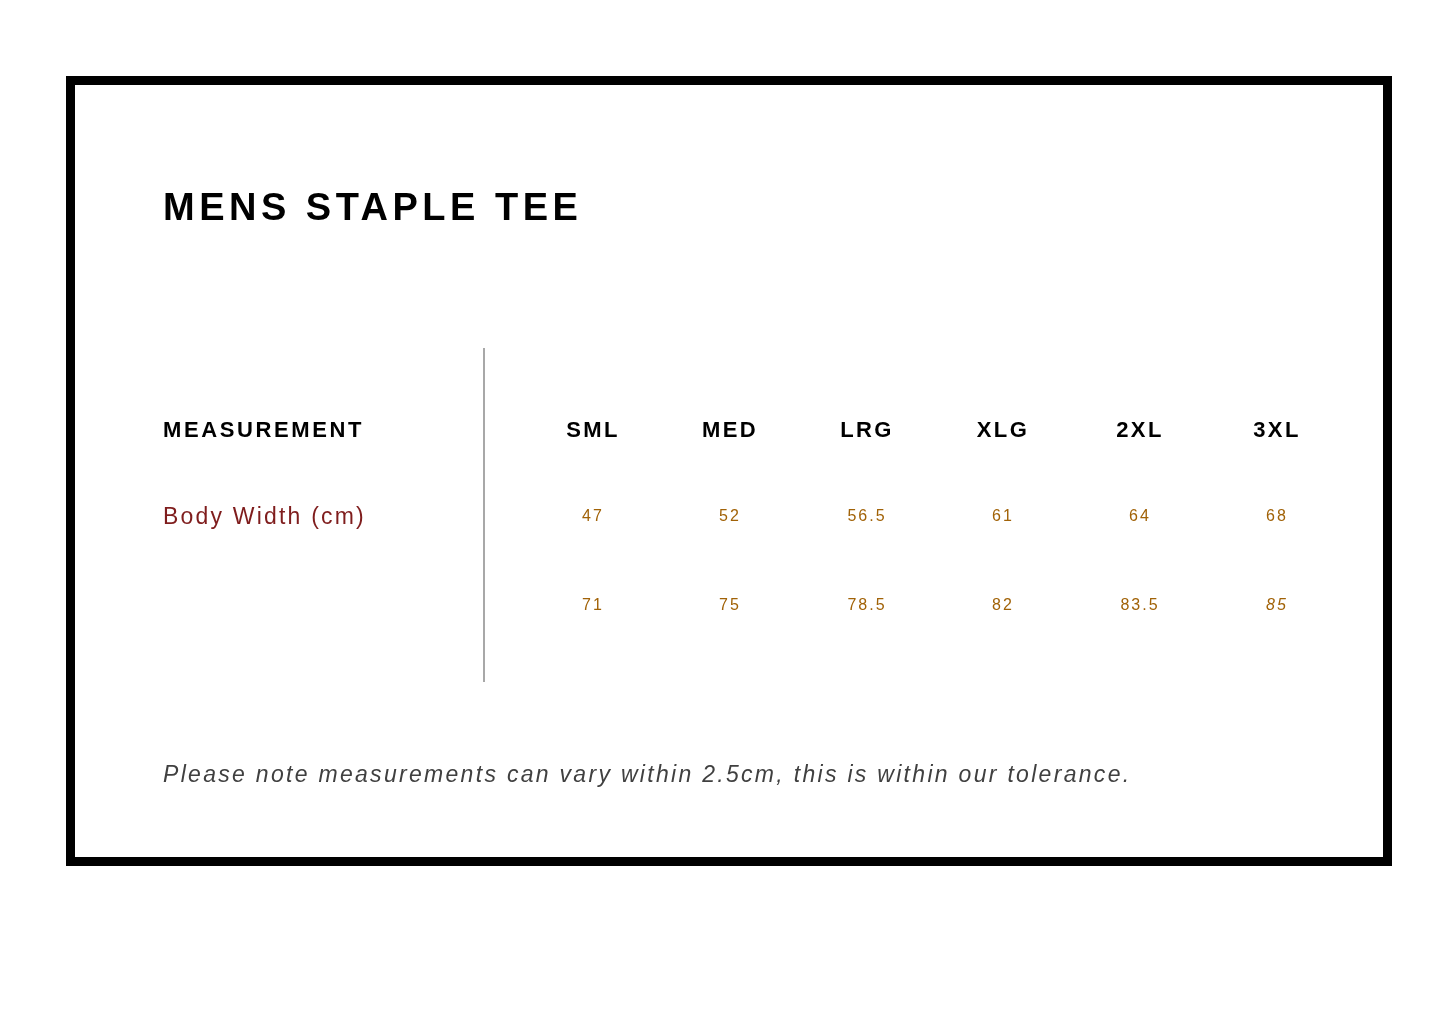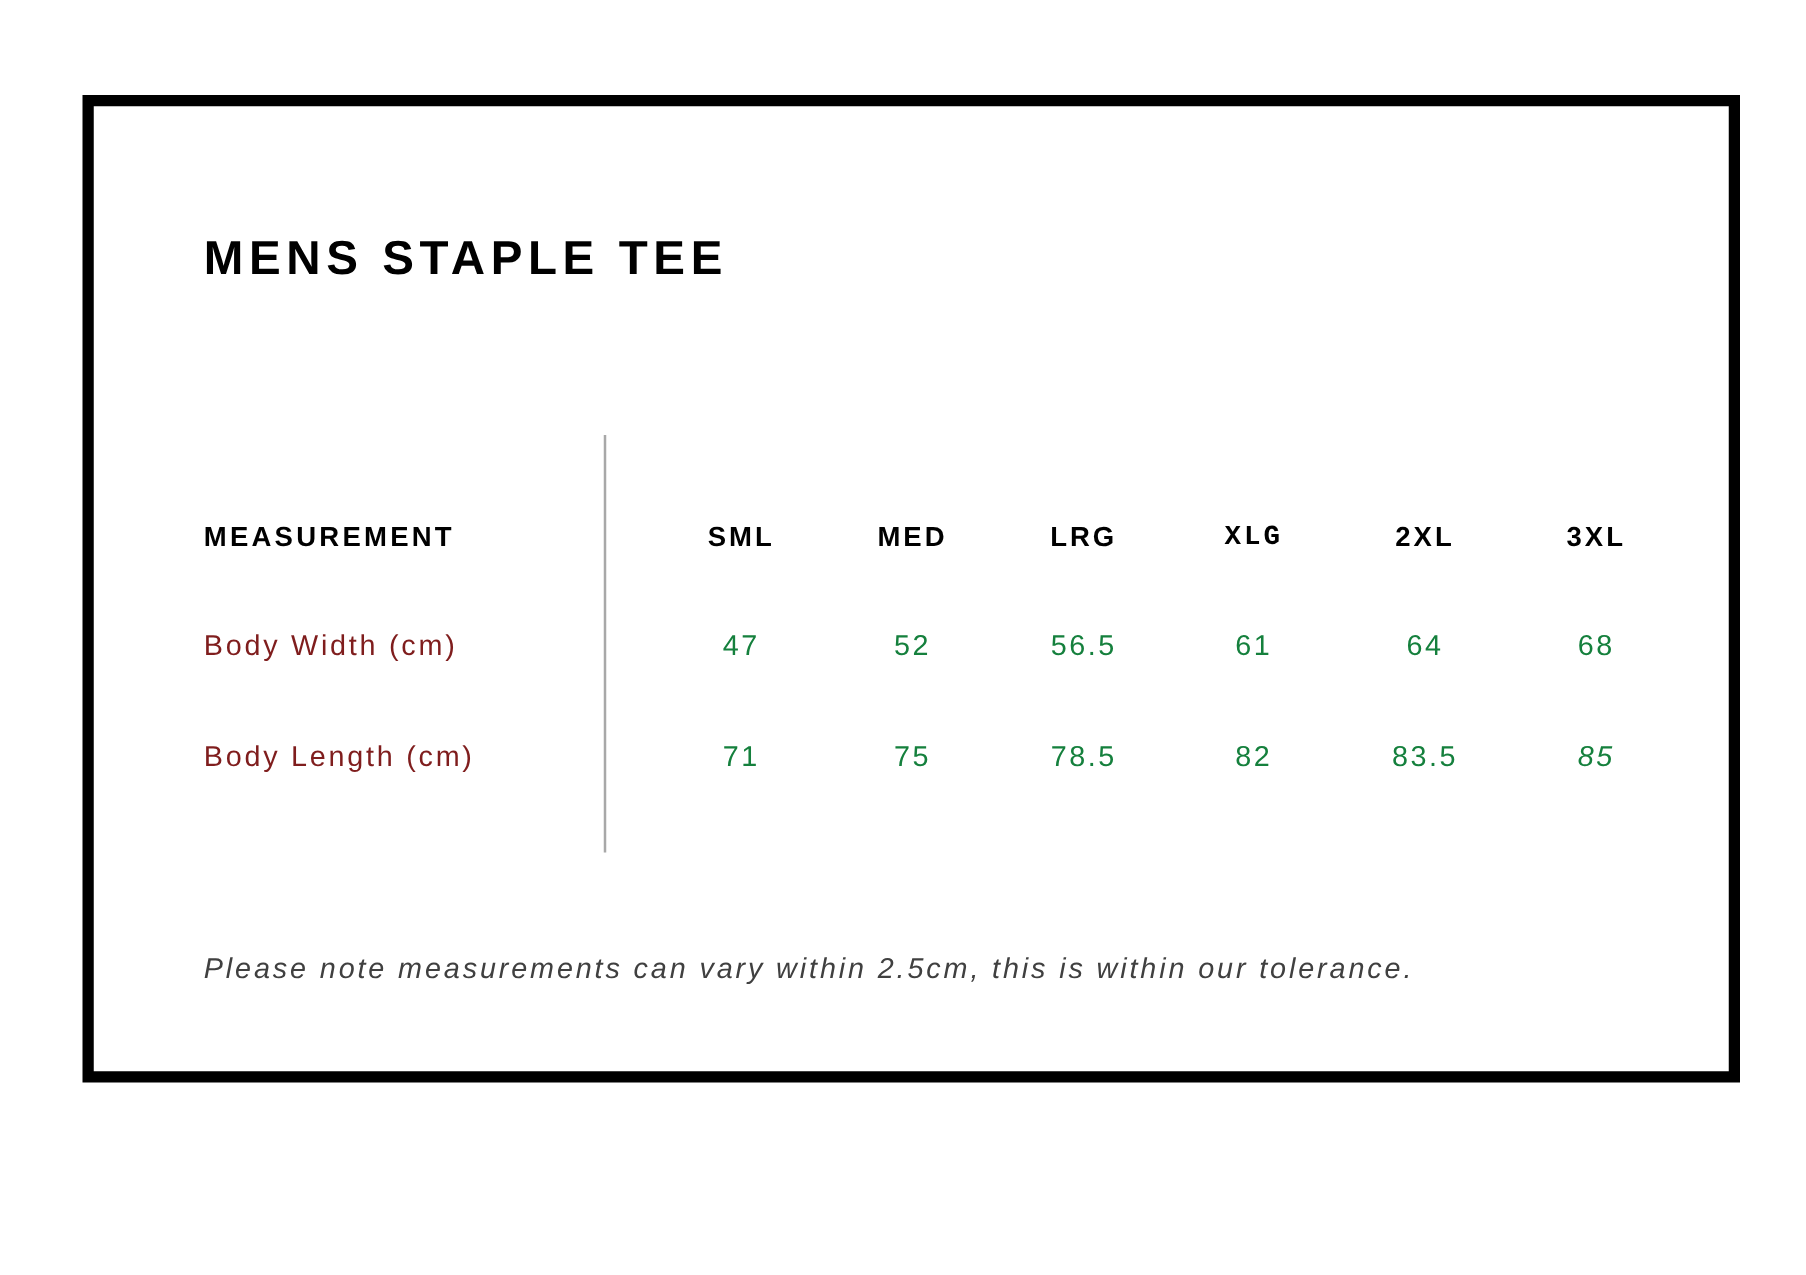--- a/index.html
+++ b/index.html
@@ -4,40 +4,39 @@
 <style>
   html, body { margin: 0; padding: 0; background: #ffffff; }
   body { width: 1445px; height: 1020px; position: relative; overflow: hidden; font-family: "Liberation Sans", sans-serif; }
   .frame { position: absolute; left: 66px; top: 76px; width: 1308px; height: 772px; border: 9px solid #000000; background: #fff; }
   .title { position: absolute; left: 88px; top: 98px; font-size: 38px; font-weight: bold; letter-spacing: 4.5px; color: #000; margin: 0; line-height: 48px; }
   .divider { position: absolute; left: 408px; top: 263px; width: 2px; height: 334px; background: #a8a8a8; }
   .hdr-label { position: absolute; left: 88px; top: 330px; font-size: 22px; font-weight: bold; letter-spacing: 2.6px; color: #000; line-height: 30px; }
   .row-label { position: absolute; left: 88px; font-size: 23px; letter-spacing: 2.2px; color: #7f1d1d; line-height: 30px; }
   .col { position: absolute; width: 120px; text-align: center; }
   .size-hdr { font-size: 22px; font-weight: bold; letter-spacing: 2.4px; color: #000; line-height: 30px; }
-  .cell { font-size: 23px; letter-spacing: 2px; color: #15803d; line-height: 30px; }
+  .cell { font-size: 16px; letter-spacing: 2px; color: #a16207; line-height: 30px; }
   .note { position: absolute; left: 88px; top: 674px; font-size: 23px; font-style: italic; letter-spacing: 2.3px; color: #404040; line-height: 30px; }
 </style>
 </head>
 <body>
 
 <div class="frame">
   <h1 class="title">MENS STAPLE TEE</h1>
 
   <div class="divider"></div>
 
   <div class="hdr-label">MEASUREMENT</div>
 
   <div class="row-label" style="top:416px;">Body Width (cm)</div>
-  <div class="row-label" style="top:505px;">Body Length (cm)</div>
 
   <div class="col size-hdr" style="left:458px; top:330px;">SML</div>
   <div class="col size-hdr" style="left:595px; top:330px;">MED</div>
   <div class="col size-hdr" style="left:732px; top:330px;">LRG</div>
-  <div class="col size-hdr" style="left:868px; top:330px;font-family:Liberation Mono, monospace;">XLG</div>
+  <div class="col size-hdr" style="left:868px; top:330px;">XLG</div>
   <div class="col size-hdr" style="left:1005px; top:330px;">2XL</div>
   <div class="col size-hdr" style="left:1142px; top:330px;">3XL</div>
 
   <div class="col cell" style="left:458px; top:416px;">47</div>
   <div class="col cell" style="left:595px; top:416px;">52</div>
   <div class="col cell" style="left:732px; top:416px;">56.5</div>
   <div class="col cell" style="left:868px; top:416px;">61</div>
   <div class="col cell" style="left:1005px; top:416px;">64</div>
   <div class="col cell" style="left:1142px; top:416px;">68</div>
 

